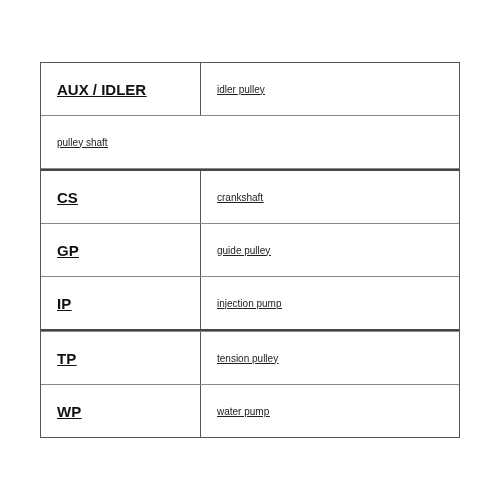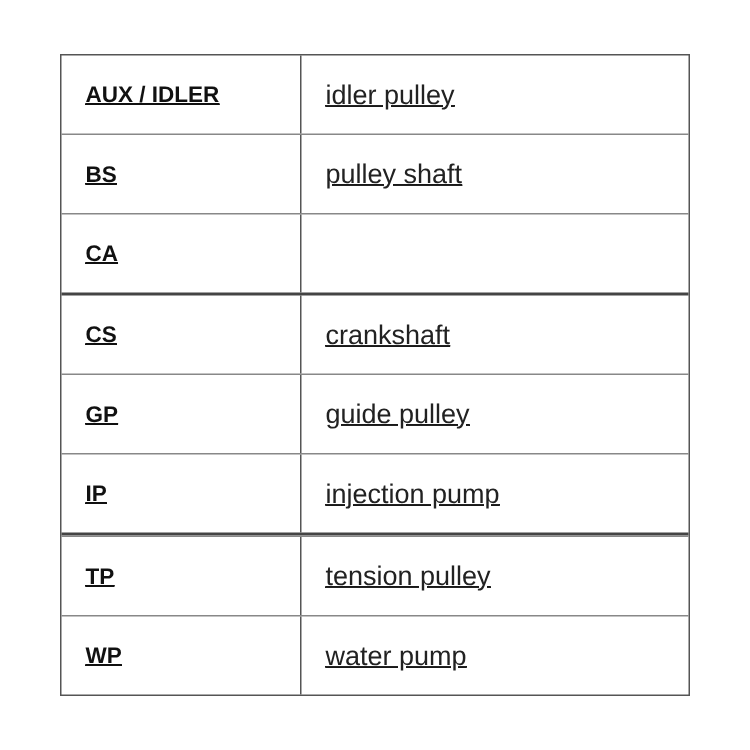--- a/index.html
+++ b/index.html
@@ -47,40 +47,38 @@
       border-right: 1.5px solid #555;
       display: flex;
       align-items: center;
       color: #111;
     }
 
     .col-desc {
       flex: 1;
       min-height: 52px;
       padding: 12px 16px;
-      font-size: 18px;
+      font-size: 10px;
       display: flex;
       align-items: center;
       color: #222;
     }
   </style>
 </head>
 <body>
 
 <div class="table-container">
 <div class="table-row">
       <div class="col-abbr">AUX / IDLER</div>
       <div class="col-desc">idler pulley</div>
     </div>
     <div class="table-row">
-      <div class="col-abbr">BS</div>
       <div class="col-desc">pulley shaft</div>
     </div>
     <div class="table-row thick-bottom">
-      <div class="col-abbr">CA</div>
     </div>
     <div class="table-row">
       <div class="col-abbr">CS</div>
       <div class="col-desc">crankshaft</div>
     </div>
     <div class="table-row">
       <div class="col-abbr">GP</div>
       <div class="col-desc">guide pulley</div>
     </div>
     <div class="table-row thick-bottom">

